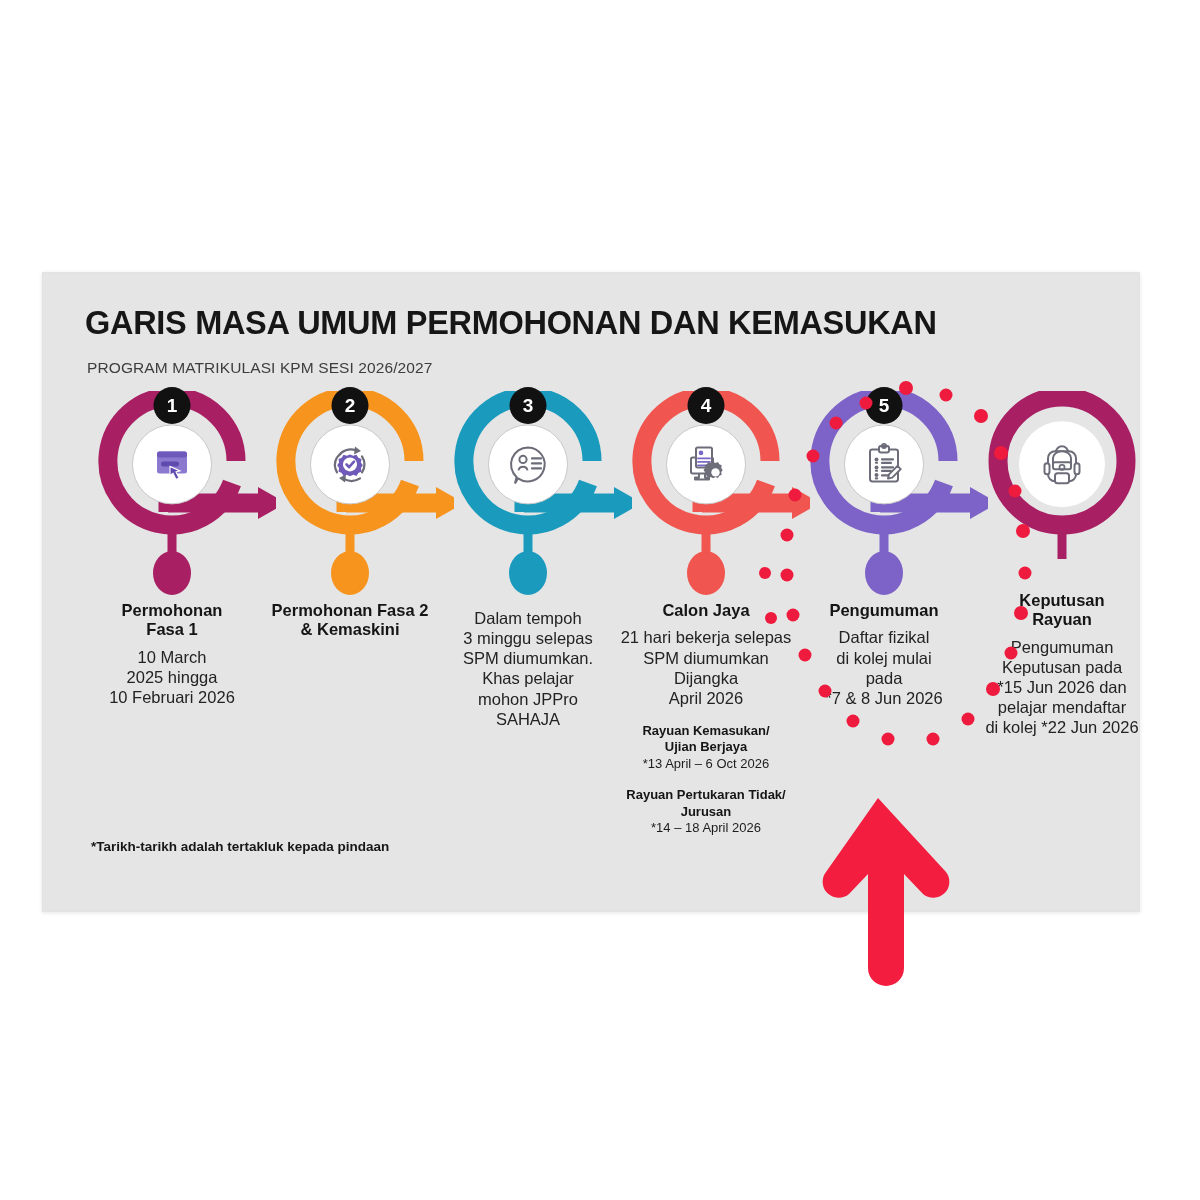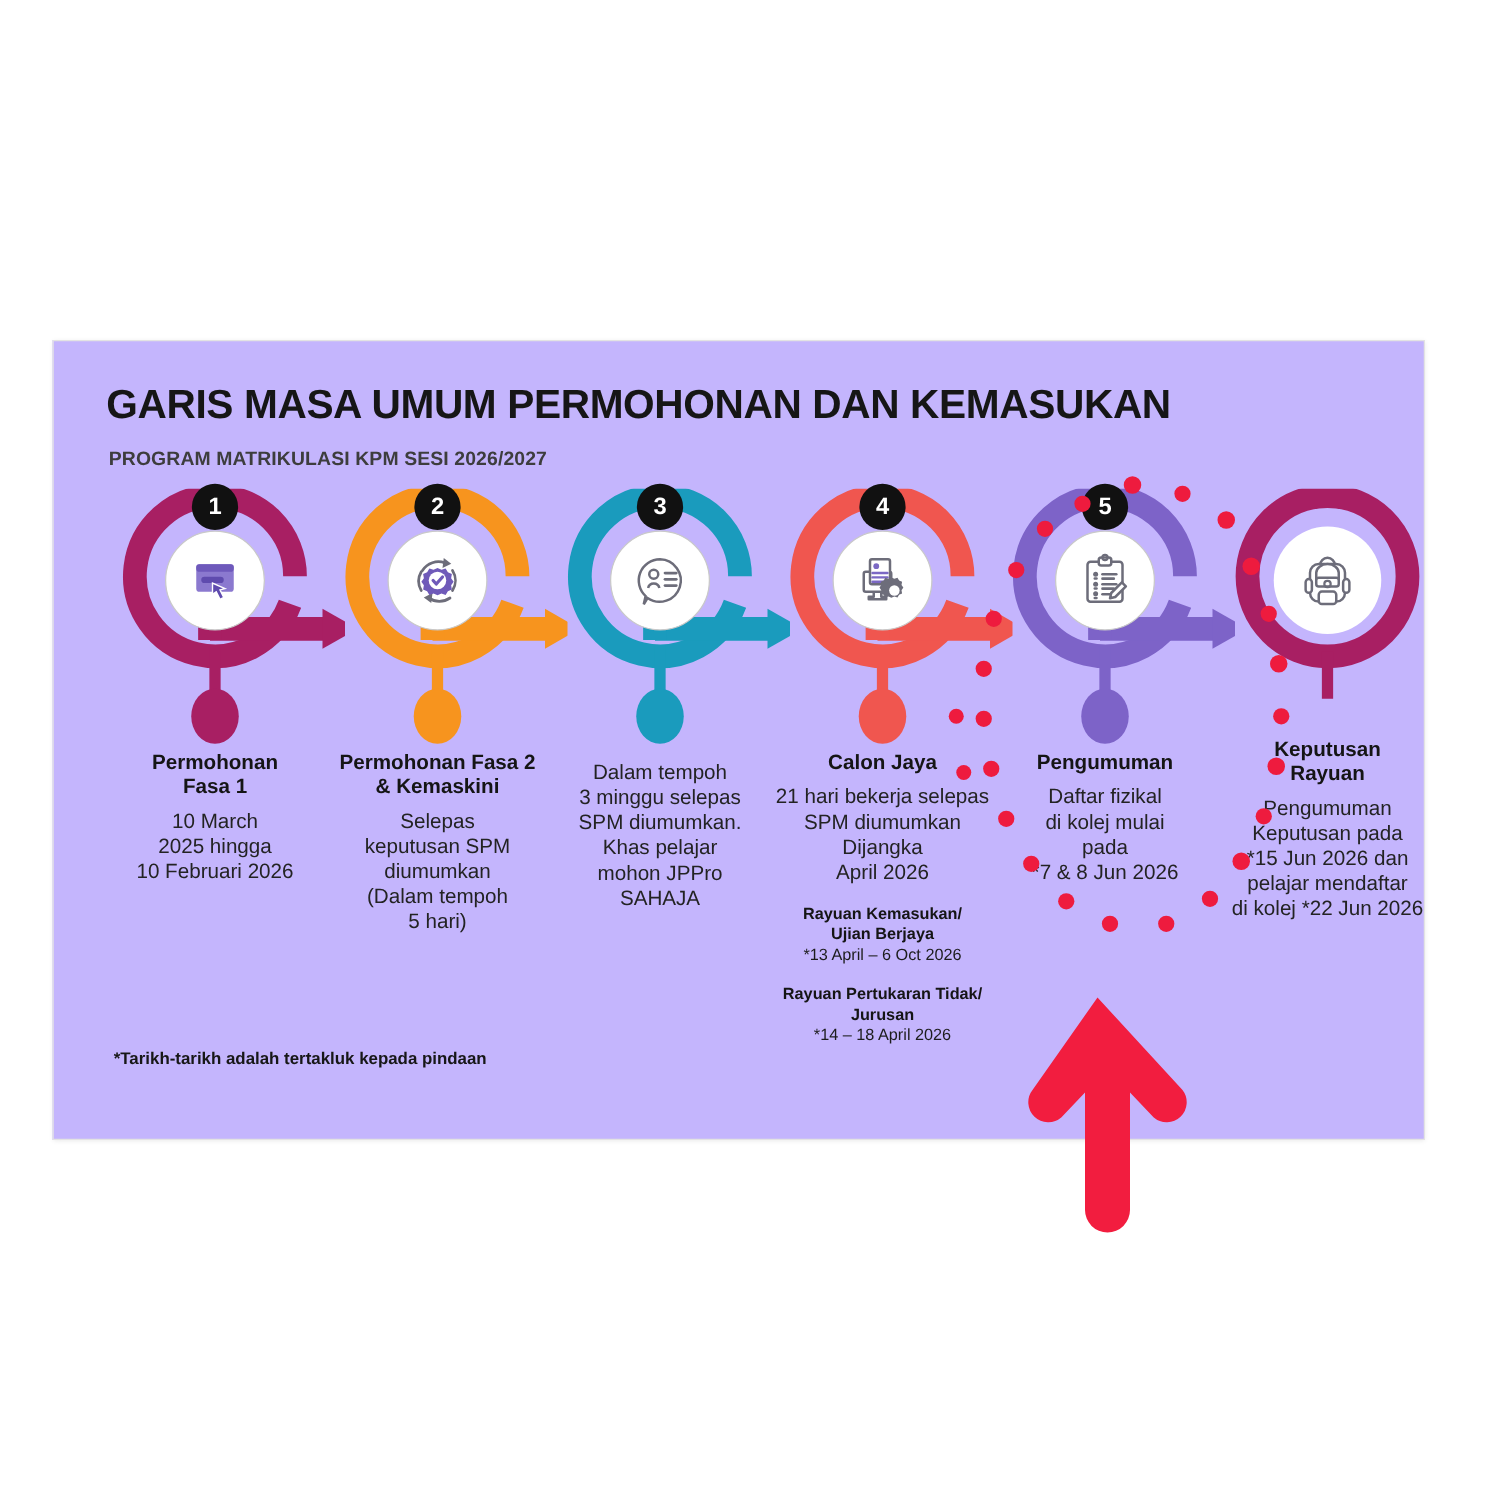--- a/index.html
+++ b/index.html
@@ -15,21 +15,21 @@
     position: relative;
   }
 
   
   #infographic-card {
     position: absolute;
     left: 42px;
     top: 272px;
     width: 1098px;
     height: 640px;
-    background: #c4b5fd;
+    background: #e5e5e5;
     border: 1px solid #e3e3e3;
     box-shadow: 0 1px 4px rgba(0,0,0,0.10);
     box-sizing: border-box;
   }
 
   
   #page-title {
     position: absolute;
     left: 42px;
     top: 32px;
@@ -37,21 +37,21 @@
     font-weight: bold;
     letter-spacing: -0.3px;
     color: #161616;
     white-space: nowrap;
   }
   #page-subtitle {
     position: absolute;
     left: 44px;
     top: 86px;
     font-size: 15.5px;
-    font-weight: 700;
+    font-weight: 400;
     letter-spacing: 0.1px;
     color: #3d3d3d;
     white-space: nowrap;
   }
 
   
   #timeline {
     position: absolute;
     left: 0;
     top: 0;
@@ -263,25 +263,20 @@
             <circle cx="24" cy="24" r="7" fill="#ffffff"></circle>
             <path d="M20.5,24 l2.5,2.8 l5,-5.6" fill="none" stroke="#6f5ab9" stroke-width="2.6" stroke-linecap="round" stroke-linejoin="round"></path>
           </svg>
         </div>
       </div>
       <div class="stem" style="background:#f7941e;"></div>
       <div class="stem-dot" style="background:#f7941e;"></div>
       <div class="step-text" style="width:216px;">
         <div class="step-label">Permohonan Fasa 2
 &amp; Kemaskini</div>
-        <div class="step-detail">Selepas
-keputusan SPM
-diumumkan
-(Dalam tempoh
-5 hari)</div>
       </div>
     </div>
 
     <div class="step" style="left:396px;">
       <div class="ring-wrap">
         <svg class="ring-svg" width="178" height="150" viewBox="0 0 178 150">
           <path d="M74,6 A64,64 0 1 0 134,92" fill="none" stroke="#1a9bbd" stroke-width="19"></path>
           <path d="M74,6 A64,64 0 0 1 138,70" fill="none" stroke="#1a9bbd" stroke-width="19"></path>
           <path d="M70,112 L168,112" fill="none" stroke="#1a9bbd" stroke-width="19"></path>
           <path d="M70,121 L70,103" stroke="#1a9bbd" stroke-width="19"></path>

